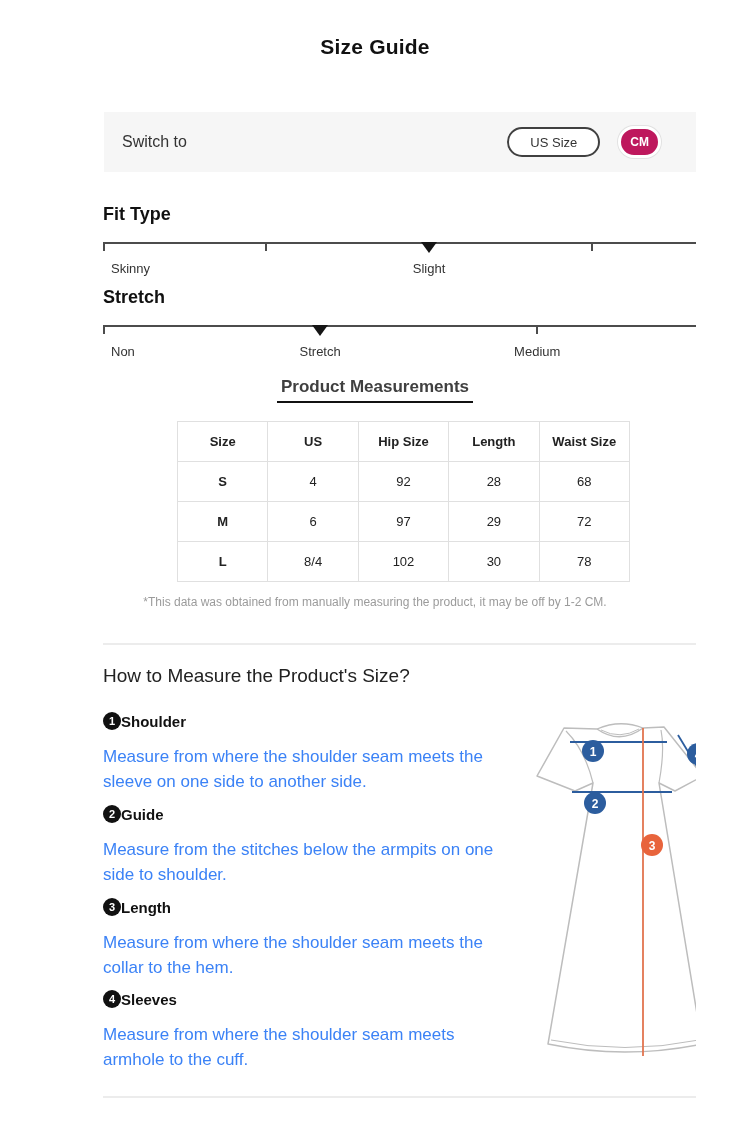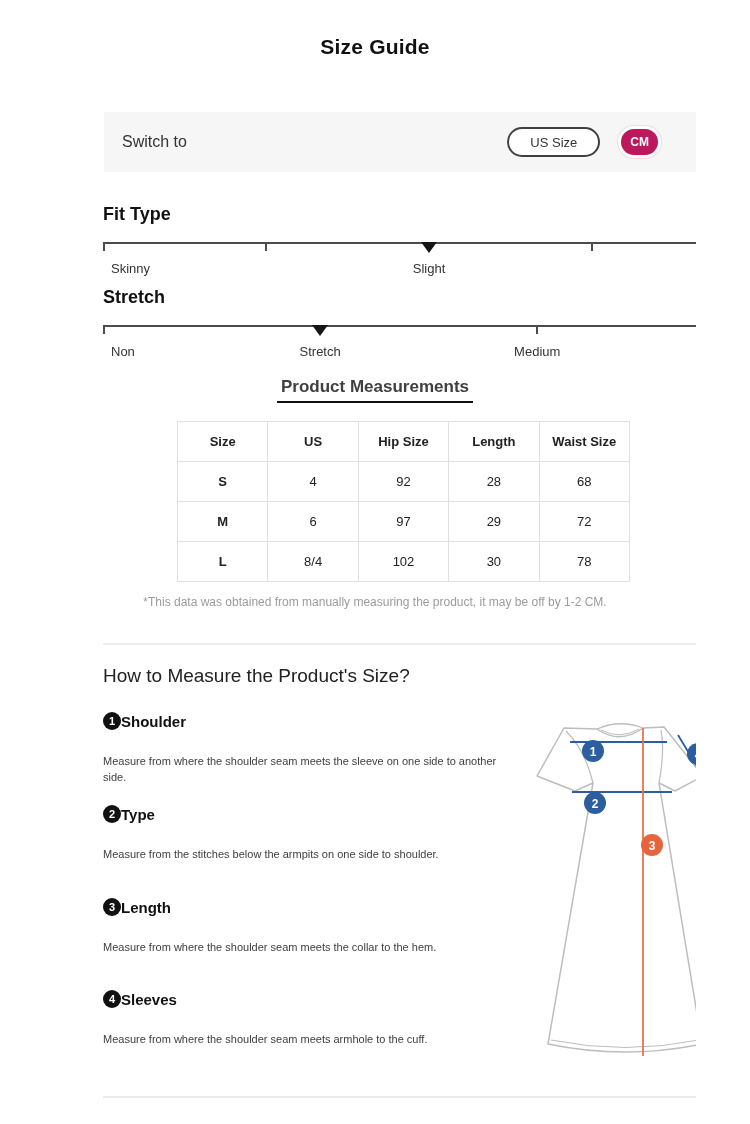--- a/index.html
+++ b/index.html
@@ -87,21 +87,21 @@
   #item-bust { top:805px; }
   #item-length { top:898px; }
   #item-sleeves { top:990px; }
   .mi-head { display:flex; align-items:center; }
   .mi-badge {
     width:18px; height:18px; border-radius:50%; background:#111; color:#fff;
     font-size:11px; font-weight:bold; display:flex; align-items:center;
     justify-content:center; flex:0 0 18px;
   }
   .mi-label { margin-left:0; font-size:15px; font-weight:bold; color:#111; }
-  .mi-desc { margin-top:24px; font-size:11px; line-height:1.45; color:#404040; }
+  .mi-desc { margin-top:15px; font-size:17px; line-height:1.45; color:#3b82f6; }
   
   #dress-svg { position:absolute; top:688px; left:452px; }
   #dress-svg text {
     font-family:"Liberation Sans", sans-serif; font-size:12px; font-weight:bold;
   }
 </style>
 </head>
 <body>
 
 <div id="page">
@@ -196,21 +196,21 @@
     <div class="mi-head">
       <span class="mi-badge">1</span>
       <span class="mi-label">Shoulder</span>
     </div>
     <div class="mi-desc">Measure from where the shoulder seam meets the sleeve on one side to another side.</div>
   </div>
 
   <div class="measure-item" id="item-bust">
     <div class="mi-head">
       <span class="mi-badge">2</span>
-      <span class="mi-label">Type</span>
+      <span class="mi-label">Guide</span>
     </div>
     <div class="mi-desc">Measure from the stitches below the armpits on one side to shoulder.</div>
   </div>
 
   <div class="measure-item" id="item-length">
     <div class="mi-head">
       <span class="mi-badge">3</span>
       <span class="mi-label">Length</span>
     </div>
     <div class="mi-desc">Measure from where the shoulder seam meets the collar to the hem.</div>

